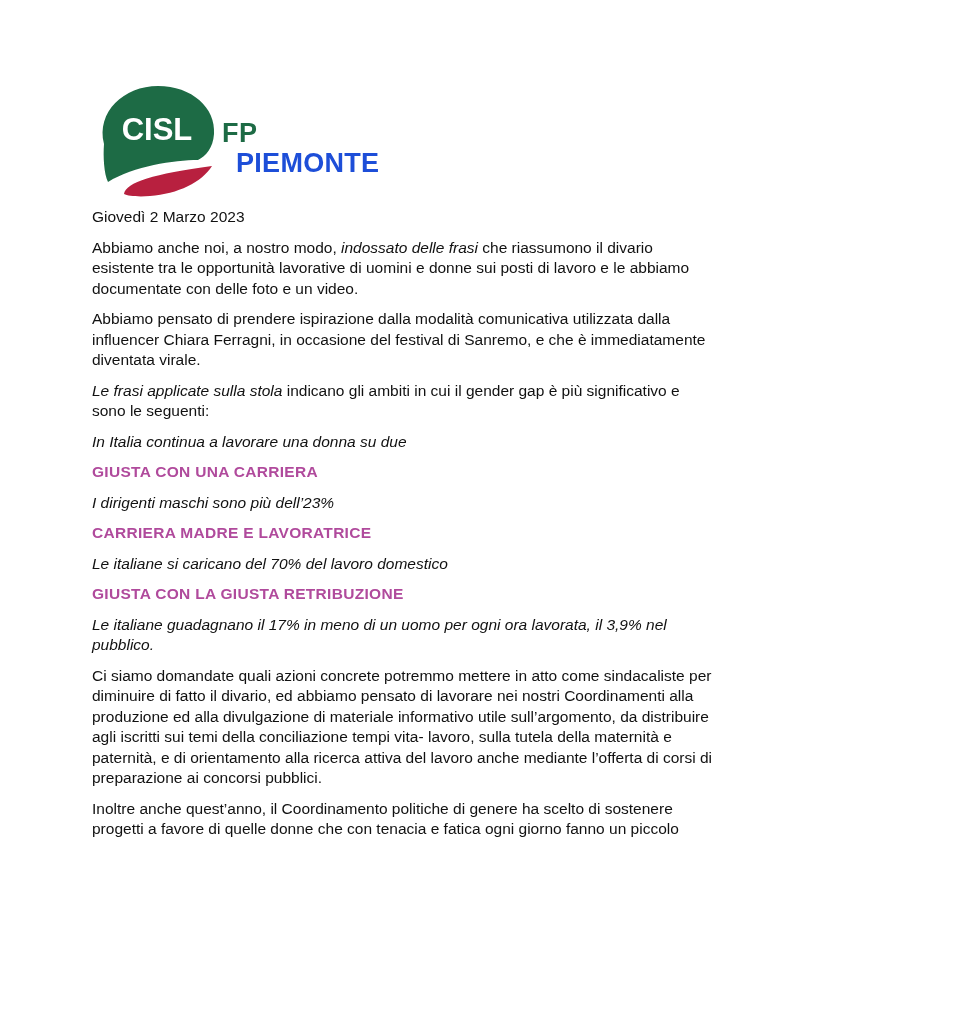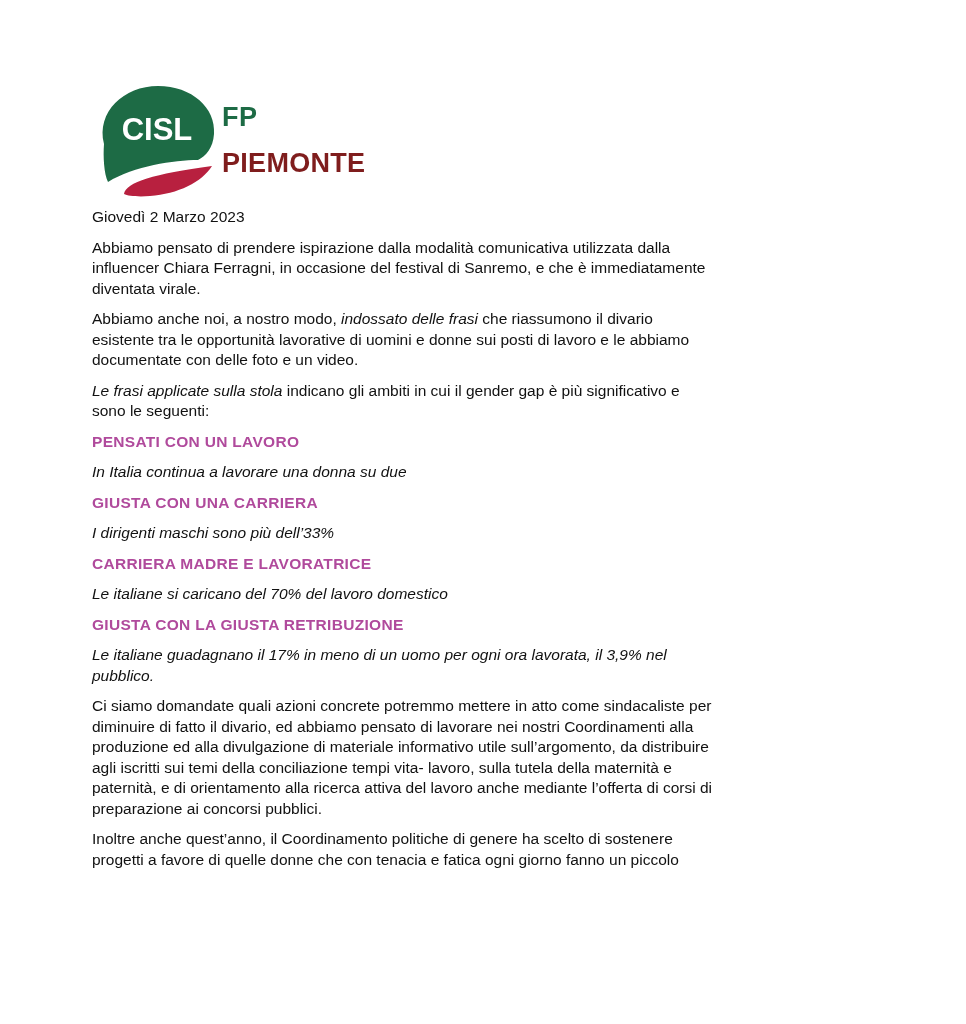--- a/index.html
+++ b/index.html
@@ -19,35 +19,35 @@
       position: absolute;
       left: 94px;
       top: 82px;
       width: 290px;
       height: 118px;
     }
     .logo svg { position: absolute; left: 0; top: 0; }
     .logo-fp {
       position: absolute;
       left: 128px;
-      top: 20px;
+      top: 36px;
       font-family: "Liberation Sans", sans-serif;
       font-weight: bold;
       font-size: 27px;
       color: #1d6b45;
       letter-spacing: 0.5px;
     }
     .logo-region {
       position: absolute;
-      left: 128px;
+      left: 142px;
       top: 66px;
       font-family: "Liberation Sans", sans-serif;
       font-weight: bold;
       font-size: 27px;
-      color: #7f1d1d;
+      color: #1d4ed8;
       letter-spacing: 0.3px;
     }
     .content {
       position: absolute;
       left: 92px;
       top: 207px;
       width: 800px;
       font-size: 15.5px;
       line-height: 20.5px;
     }
@@ -77,36 +77,35 @@
     <path d="M30,112 C32,100 60,92 118,84 C108,100 84,112 56,114 C44,115 34,114 30,112 Z" fill="#b8203f"></path>
     <text x="63" y="58" text-anchor="middle" font-family="Liberation Sans, sans-serif" font-weight="bold" font-size="31" fill="#ffffff">CISL</text>
   </svg>
   <div class="logo-fp">FP</div>
   <div class="logo-region">PIEMONTE</div>
 </div>
 
 <div class="content">
   <p class="date">Giovedì 2 Marzo 2023</p>
 
+  <p><span>Abbiamo anche  noi, a nostro modo, </span><em>indossato delle frasi</em><span> che riassumono il divario
+esistente tra le opportunità lavorative di uomini e donne sui posti di lavoro e le abbiamo
+documentate con delle foto e un video.</span></p>
+
   <p>Abbiamo pensato di prendere ispirazione dalla modalità comunicativa utilizzata dalla
 influencer Chiara Ferragni, in occasione del festival di Sanremo, e che è immediatamente
 diventata virale.</p>
 
-  <p><span>Abbiamo anche  noi, a nostro modo, </span><em>indossato delle frasi</em><span> che riassumono il divario
-esistente tra le opportunità lavorative di uomini e donne sui posti di lavoro e le abbiamo
-documentate con delle foto e un video.</span></p>
-
   <p><em>Le frasi applicate sulla stola</em><span> indicano gli ambiti in cui il gender gap è più significativo e
 sono le seguenti:</span></p>
 
-  <p class="heading">PENSATI CON UN LAVORO</p>
   <p class="stat">In Italia continua a lavorare una donna su due</p>
 
   <p class="heading">GIUSTA CON UNA CARRIERA</p>
-  <p class="stat">I dirigenti maschi sono più dell’33%</p>
+  <p class="stat">I dirigenti maschi sono più dell’23%</p>
 
   <p class="heading">CARRIERA MADRE E LAVORATRICE</p>
   <p class="stat">Le italiane si caricano del 70% del lavoro domestico</p>
 
   <p class="heading">GIUSTA CON LA GIUSTA RETRIBUZIONE</p>
   <p class="stat">Le italiane guadagnano il 17% in meno di un uomo per ogni ora lavorata, il 3,9% nel
 pubblico.</p>
 
   <p>Ci siamo domandate quali azioni concrete potremmo mettere in atto come sindacaliste per
 diminuire di fatto il divario, ed abbiamo pensato di lavorare nei nostri Coordinamenti alla

